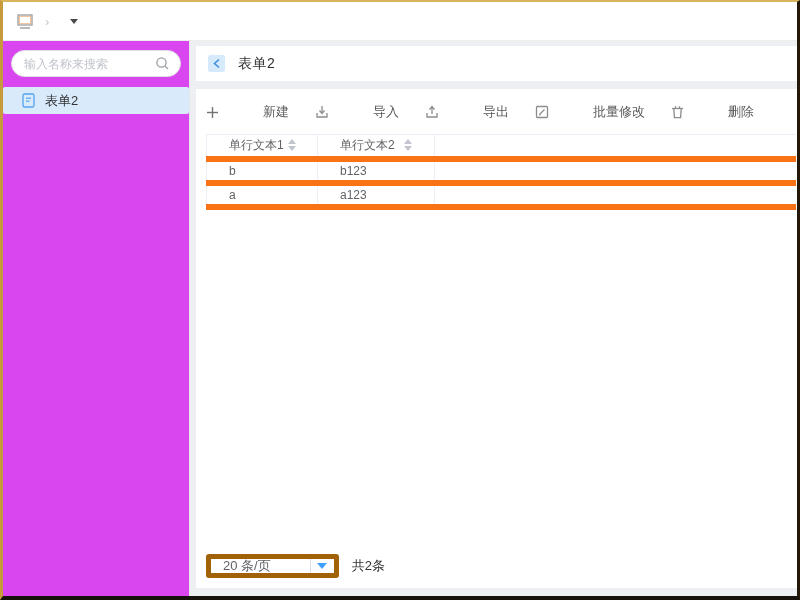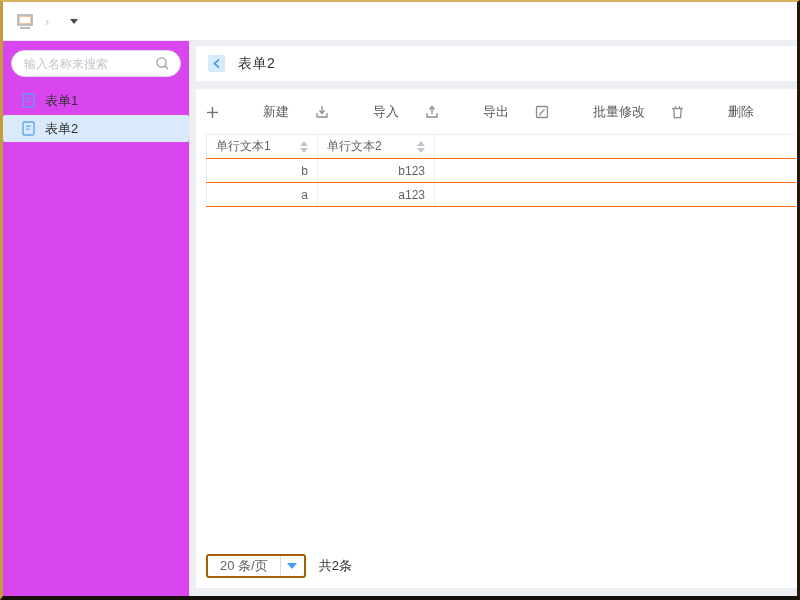--- a/index.html
+++ b/index.html
@@ -41,36 +41,36 @@
   .panel-title { font-size:14px; color:#303133; font-weight:500; margin-left:13px; letter-spacing:.5px; }
   .panel-gap { height:8px; flex:0 0 8px; }
   .card { background:#fff; flex:1; display:flex; flex-direction:column; padding:11px 0 10px 10px; min-height:0; }
   
   .toolbar { display:flex; align-items:center; height:24px; flex:0 0 24px; margin-bottom:10px; }
   .tb-btn { display:flex; align-items:center; margin-right:26px; cursor:pointer;
     font-size:13px; color:#595959;gap:39px; }
   .tb-btn svg { margin-right:5px; }
   
   table { border-collapse:collapse; table-layout:fixed; width:calc(100% - 1px); font-size:12px; }
-  th,td { height:24px; padding:0 9px; text-align:right; font-weight:400;
-    border-bottom:1px solid #f97316; white-space:nowrap; overflow:hidden; }
+  th,td { height:24px; padding:0 22px; text-align:left; font-weight:400;
+    border-bottom:6px solid #f97316; white-space:nowrap; overflow:hidden; }
   th { color:#606266; border-top:1px solid #ebeef5; }
   th.bordered, td.bordered { border-left:1px solid #ebeef5; }
   th.last, td.last { border-left:1px solid #ebeef5; }
   td { color:#606266; }
   .th-inner { display:flex; align-items:center; justify-content:space-between; }
   .sort-caret { display:inline-flex; flex-direction:column; line-height:0; margin-left:4px; }
   .sort-caret i { width:0; height:0; border-left:4px solid transparent; border-right:4px solid transparent; }
   .sort-caret .up { border-bottom:5px solid #c0c4cc; margin-bottom:2px; }
   .sort-caret .down { border-top:5px solid #c0c4cc; }
   .spacer { flex:1; }
   
   .pager { display:flex; align-items:center; flex:0 0 24px; }
-  .page-size { height:24px; border:2px solid #a16207; border-radius:3px; display:flex;
-    align-items:stretch; cursor:pointer; background:#fff; }
+  .page-size { height:24px; border:5px solid #a16207; border-radius:3px; display:flex;
+    align-items:stretch; cursor:pointer; background:#fff;gap:27px; }
   .page-size .val { padding:0 12px; font-size:13px; color:#606266; display:flex; align-items:center; }
   .page-size .caret-zone { width:24px; border-left:1px solid #dcdfe6; display:flex;
     align-items:center; justify-content:center; }
   .caret-down-blue { width:0; height:0; border-left:5px solid transparent;
     border-right:5px solid transparent; border-top:6px solid #409eff; }
   .total { font-size:13px; color:#303133; margin-left:13px; }
 </style>
 </head>
 <body>
 
@@ -88,28 +88,20 @@
 
   <div class="content">
 
     <div class="sidebar">
       <div class="search-box">
         <input type="text" placeholder="输入名称来搜索" style="">
         <svg width="15" height="15" viewBox="0 0 15 15">
           <circle cx="6.5" cy="6.5" r="4.6" fill="none" stroke="#9aa0a6" stroke-width="1.3"></circle>
           <line x1="10" y1="10" x2="13" y2="13" stroke="#9aa0a6" stroke-width="1.3"></line>
         </svg>
-      </div>
-      <div class="side-item">
-        <svg class="doc-icon" width="13" height="15" viewBox="0 0 13 15">
-          <rect x="1" y="1" width="11" height="13" rx="1.5" fill="none" stroke="#55a3ef" stroke-width="1.3"></rect>
-          <line x1="4" y1="5.2" x2="9" y2="5.2" stroke="#55a3ef" stroke-width="1.2"></line>
-          <line x1="4" y1="8.2" x2="7.5" y2="8.2" stroke="#55a3ef" stroke-width="1.2"></line>
-        </svg>
-        <span>表单1</span>
       </div>
       <div class="side-item selected">
         <svg class="doc-icon" width="13" height="15" viewBox="0 0 13 15">
           <rect x="1" y="1" width="11" height="13" rx="1.5" fill="none" stroke="#55a3ef" stroke-width="1.3"></rect>
           <line x1="4" y1="5.2" x2="9" y2="5.2" stroke="#55a3ef" stroke-width="1.2"></line>
           <line x1="4" y1="8.2" x2="7.5" y2="8.2" stroke="#55a3ef" stroke-width="1.2"></line>
         </svg>
         <span>表单2</span>
       </div>
     </div>

